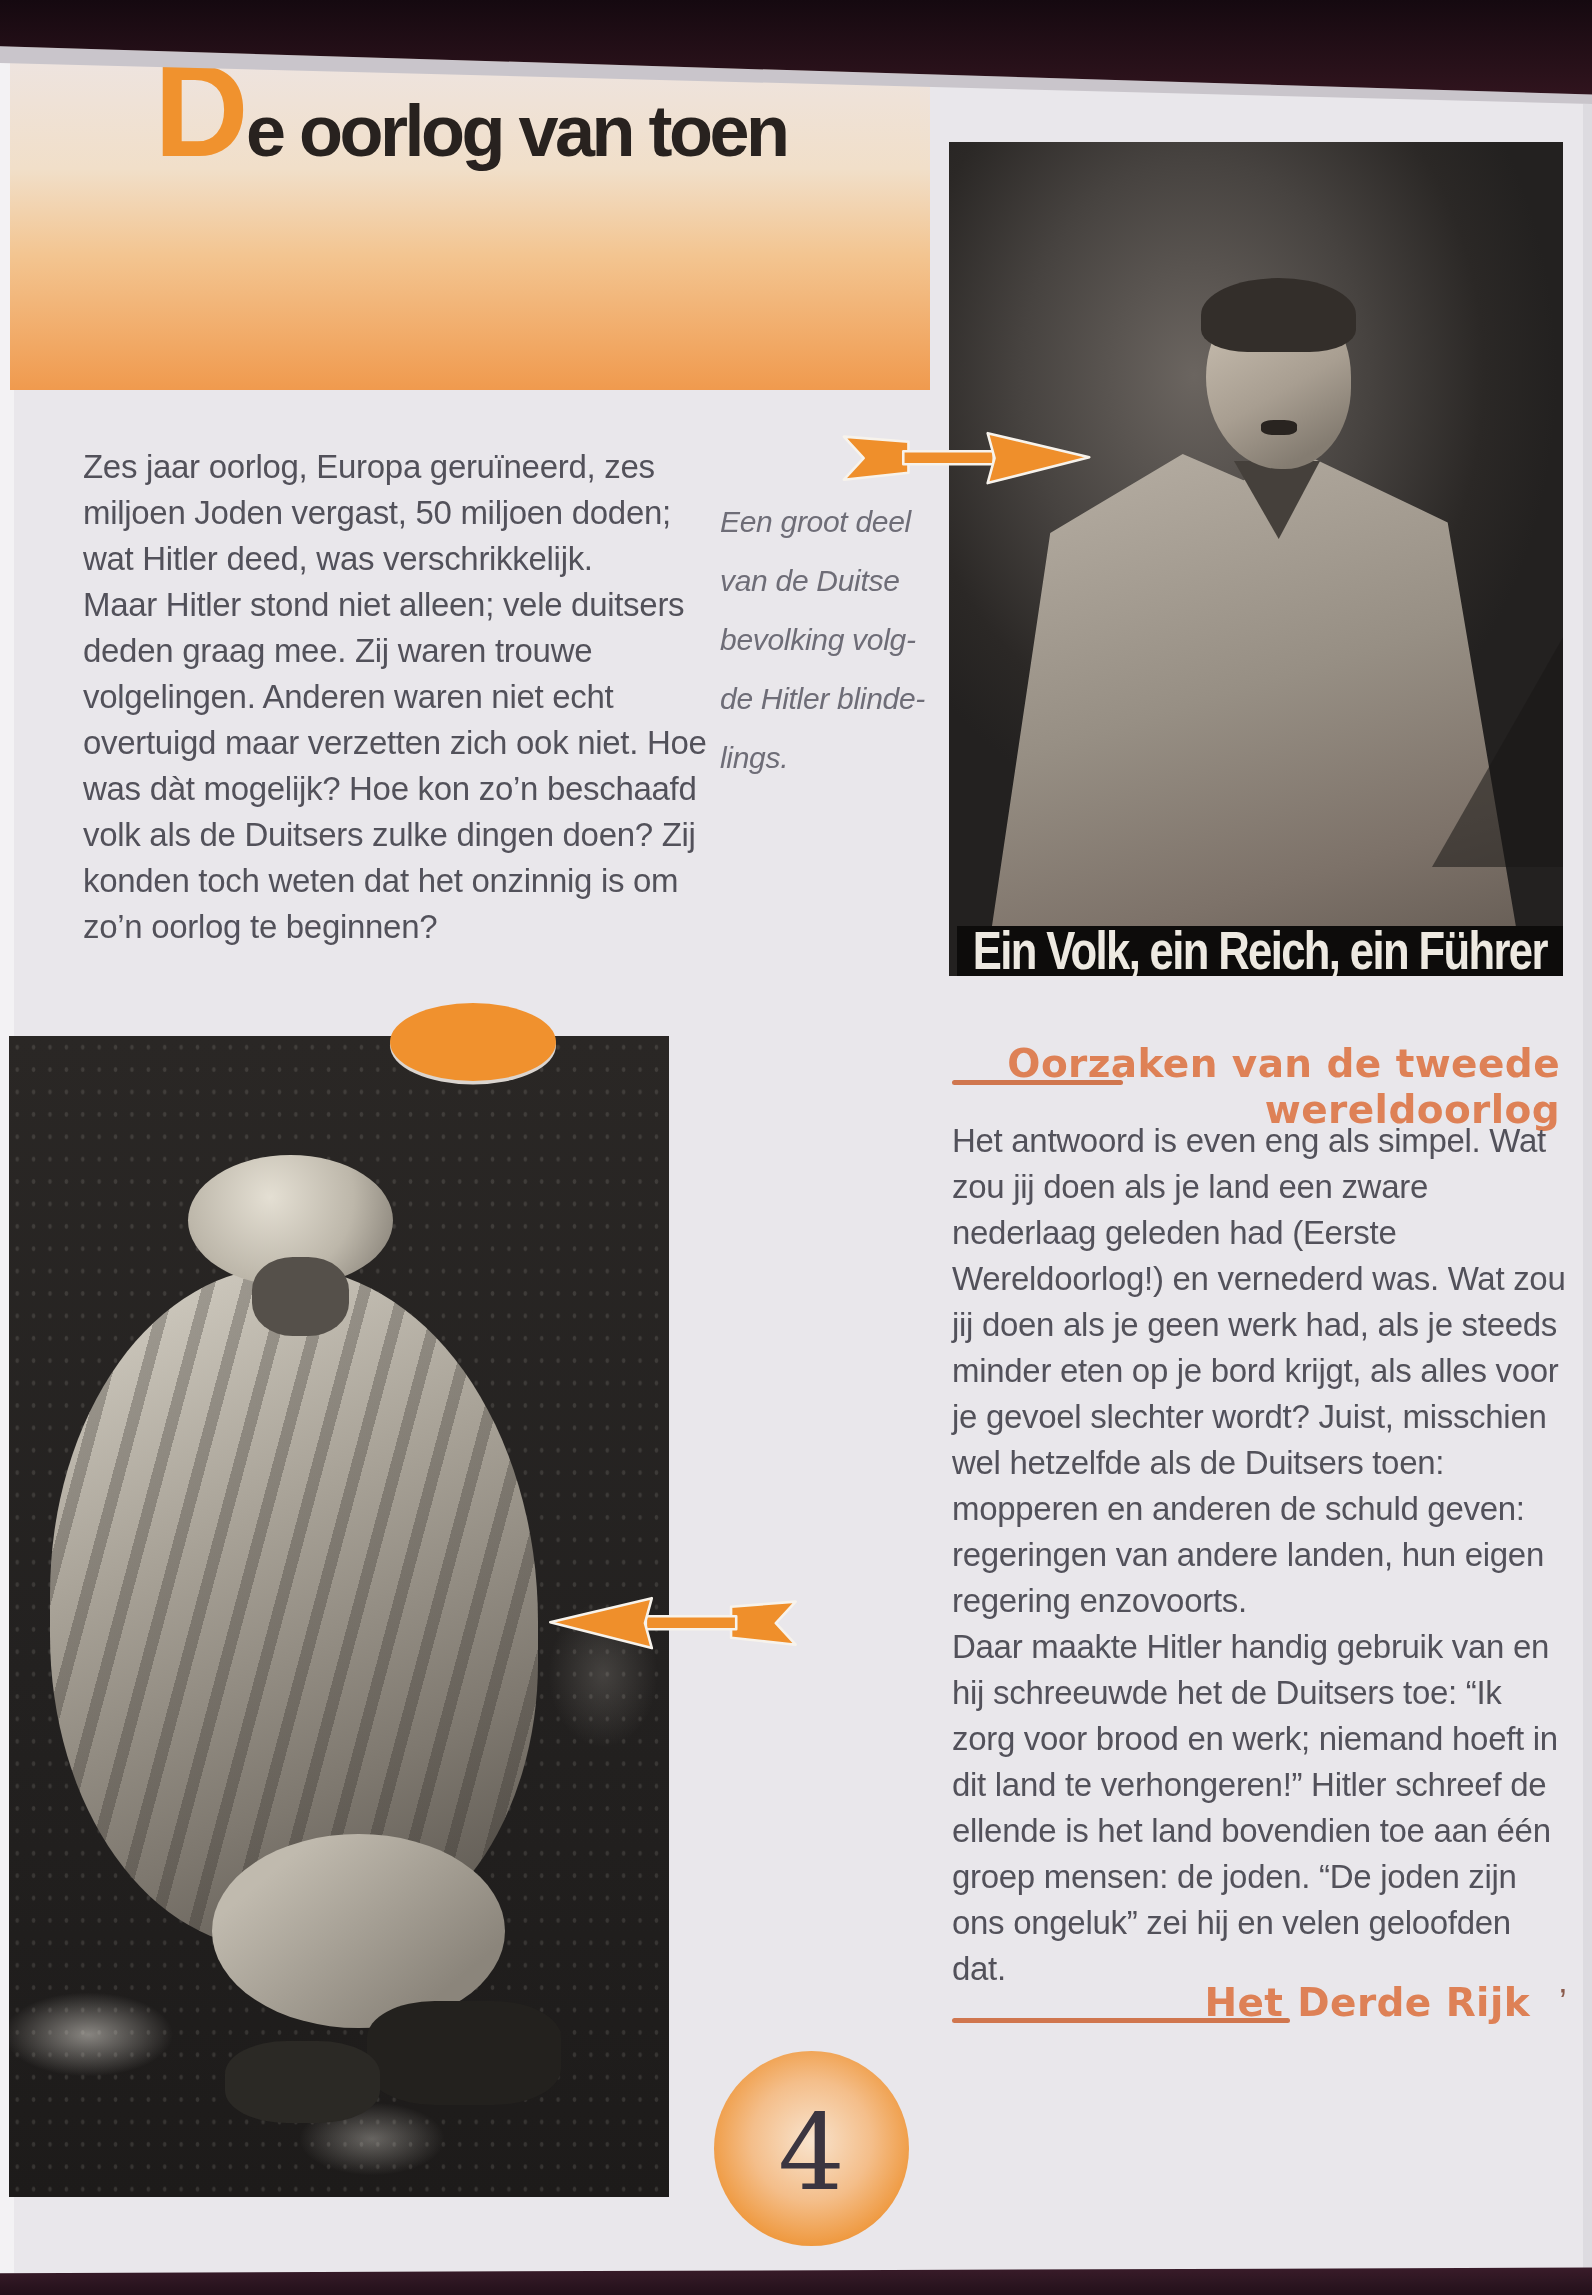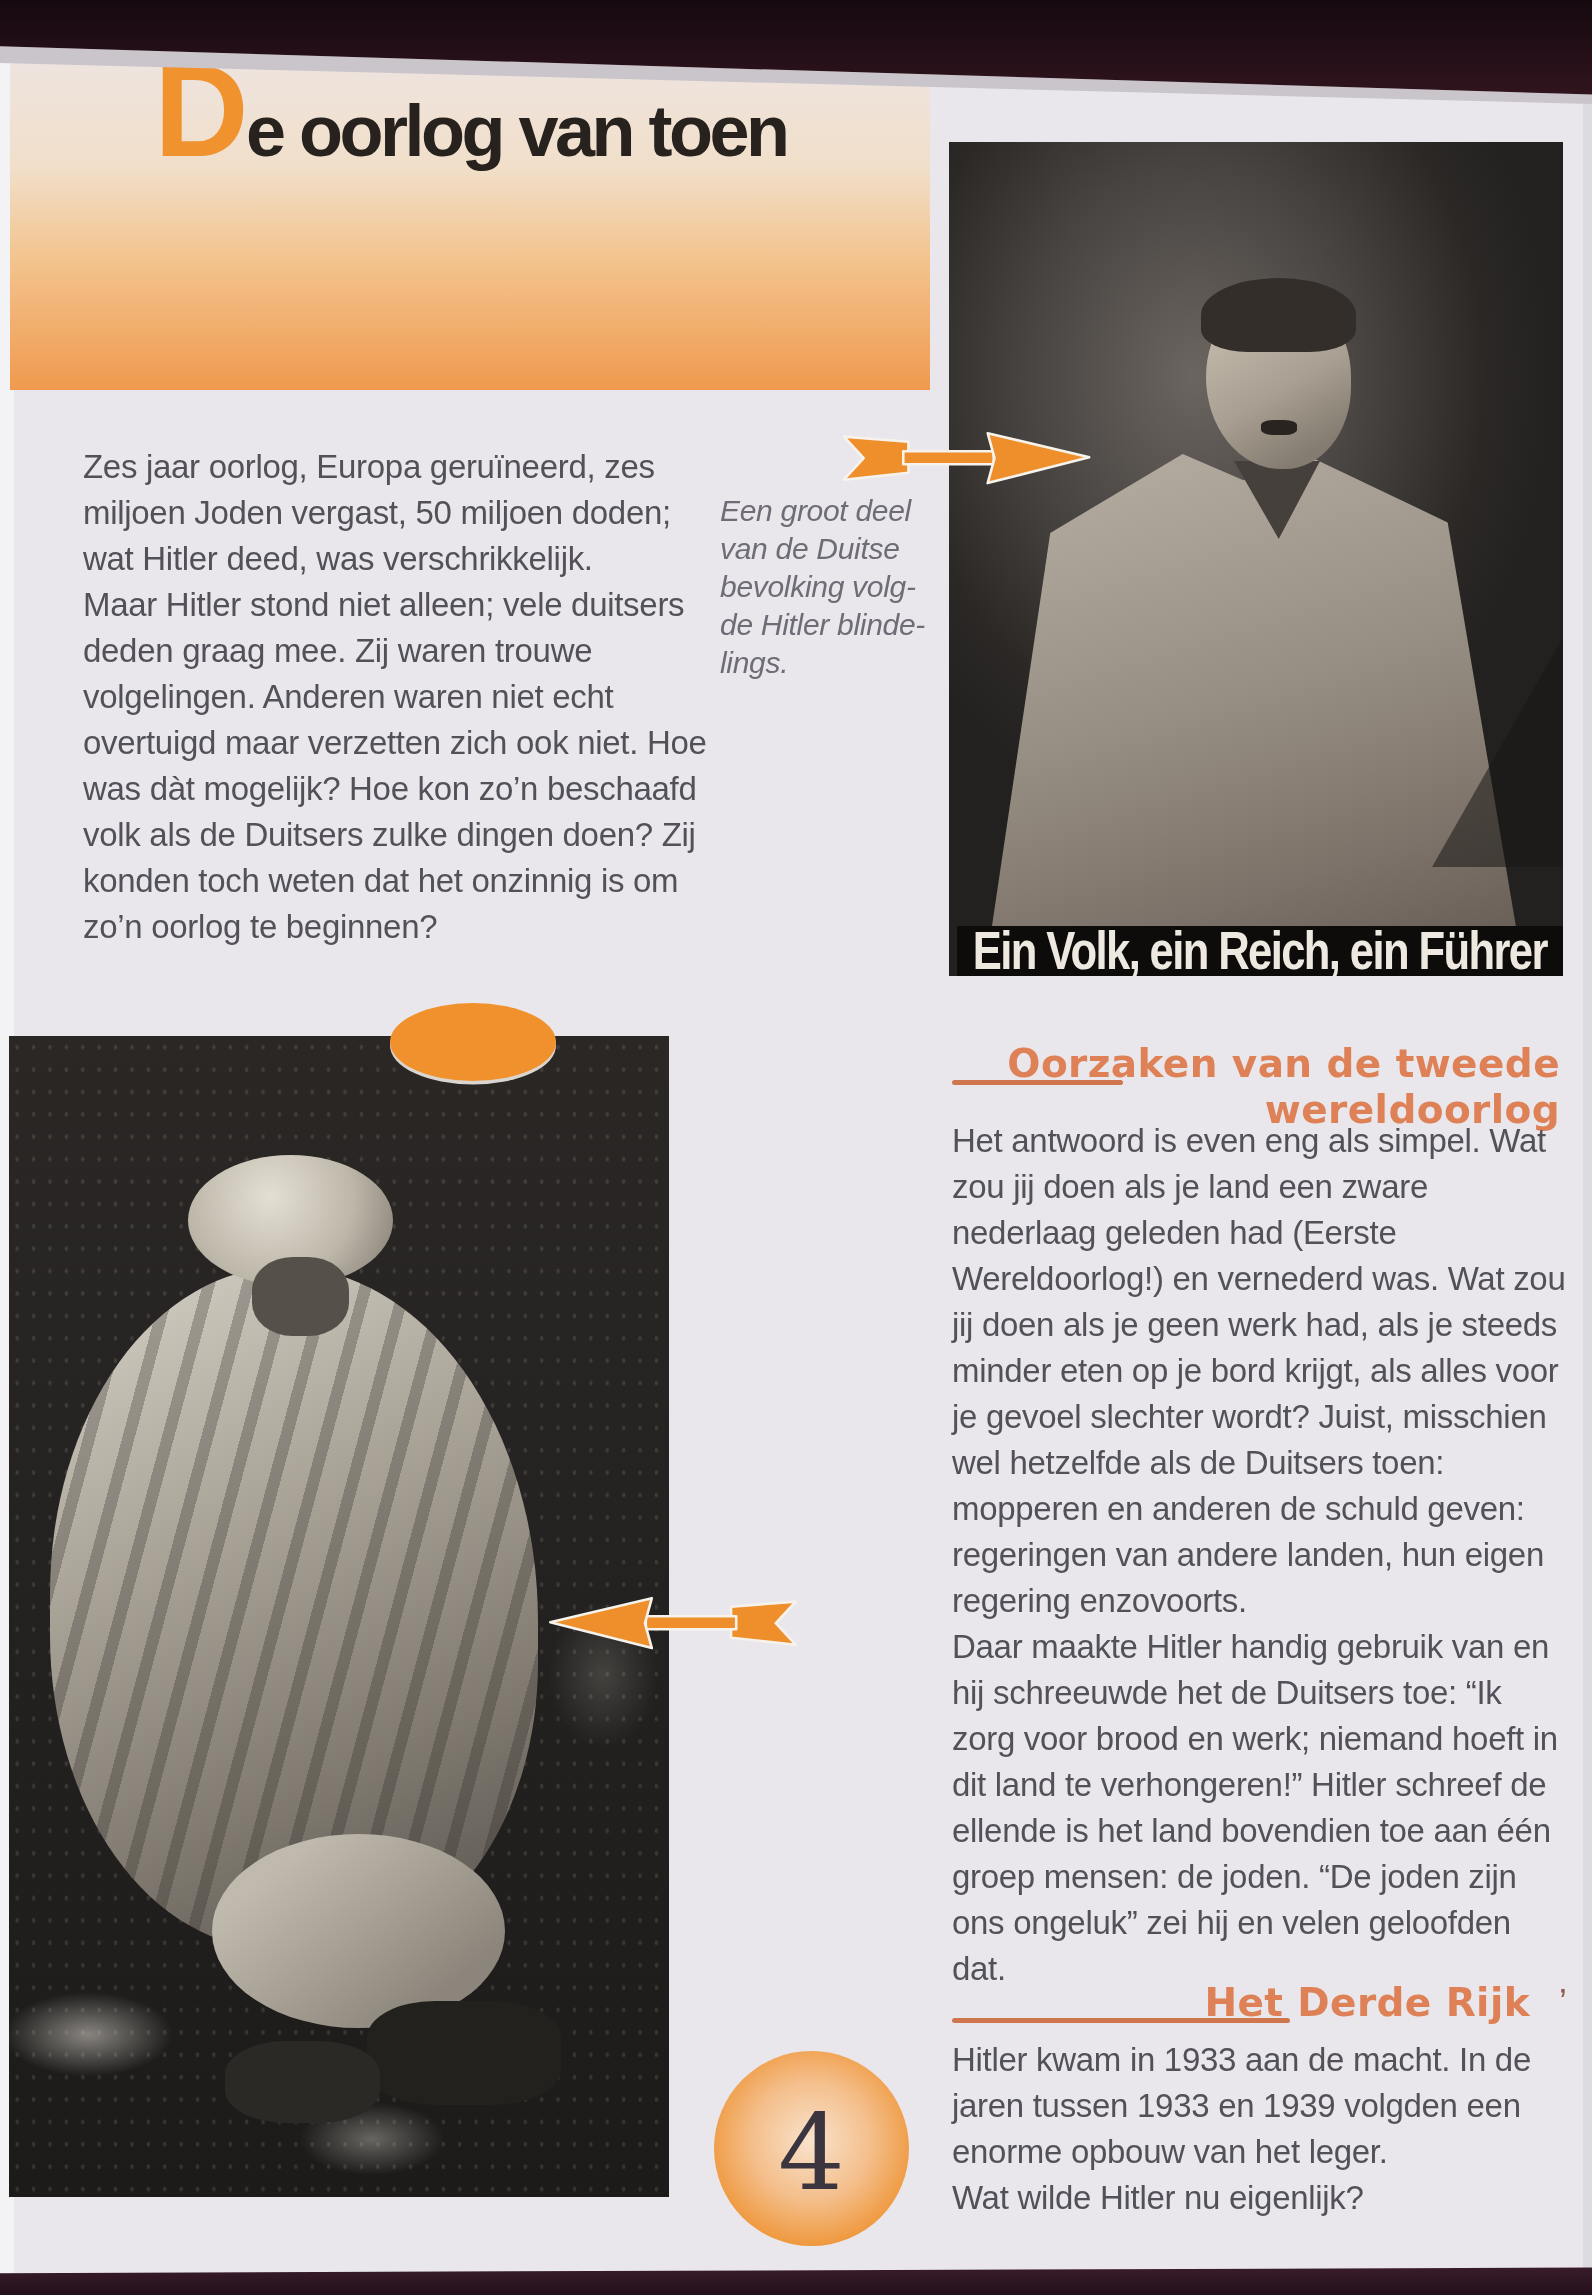--- a/index.html
+++ b/index.html
@@ -27,21 +27,21 @@
   .title .cap{font-size:131px;font-weight:bold;color:#F0922E;line-height:1;}
   .title .rest{font-size:72px;font-weight:bold;color:#28221F;line-height:1;letter-spacing:-3.5px;}
 
   
   .prose{color:#52515A;font-size:33px;line-height:46px;letter-spacing:-0.3px;}
   .intro{position:absolute;left:83px;top:444px;width:642px;}
   .col-right-1{position:absolute;left:952px;top:1118px;width:616px;}
   .col-right-2{position:absolute;left:952px;top:2037px;width:616px;}
 
   .caption{position:absolute;width:221px;color:#6E6D77;font-style:italic;
-           font-size:30px;line-height:38px;letter-spacing:-0.3px;}
+           font-size:30px;line-height:59px;letter-spacing:-0.3px;}
   .cap-hitler{left:720px;top:492px;}
   .cap-soldier{left:720px;top:1657px;}
 
   .sec-heading{position:absolute;color:#DE8156;font-weight:bold;font-size:39px;line-height:46px;
            text-align:right;letter-spacing:0.4px;font-family:"DejaVu Sans","Liberation Sans",sans-serif;}
   .head-1{left:949px;top:1041px;width:611px;}
   .head-2{left:929px;top:1980px;width:601px;}
   .underline{position:absolute;height:5.2px;background:#D0764E;border-radius:2.6px;}
   .ul-1{left:952px;top:1080px;width:171px;}
   .ul-2{left:952px;top:2018px;width:338px;}
@@ -147,22 +147,20 @@
 wereldoorlog</div>
   <div class="underline ul-1"></div>
 
   <div class="prose pre col-right-1">Het antwoord is even eng als simpel. Wat zou jij doen als je land een zware nederlaag geleden had (Eerste Wereldoorlog!) en vernederd was. Wat zou jij doen als je geen werk had, als je steeds minder eten op je bord krijgt, als alles voor je gevoel slechter wordt? Juist, misschien wel hetzelfde als de Duitsers toen: mopperen en anderen de schuld geven: regeringen  van andere landen, hun eigen regering enzovoorts.
 Daar maakte Hitler handig gebruik van en hij schreeuwde het de Duitsers toe: “Ik zorg voor brood en werk; niemand hoeft in dit land te verhongeren!” Hitler schreef de ellende is het land bovendien toe aan één groep mensen: de joden. “De joden zijn ons ongeluk” zei hij en velen geloofden dat.</div>
 
   <div class="sec-heading pre head-2">Het Derde Rijk</div>
   <div class="underline ul-2"></div>
   <div class="head-mark">’</div>
 
-  <div class="prose pre col-right-2">Hitler kwam in 1933 aan de macht. In de jaren tussen 1933 en 1939 volgden een enorme opbouw van het leger.
-Wat wilde Hitler nu eigenlijk?</div>
 
   <div class="photo soldier">
     <div class="s-cloak"></div>
     <div class="s-helmet"></div>
     <div class="s-face"></div>
     <div class="s-knee"></div>
     <div class="s-boot1"></div>
     <div class="s-boot2"></div>
   </div>
 

